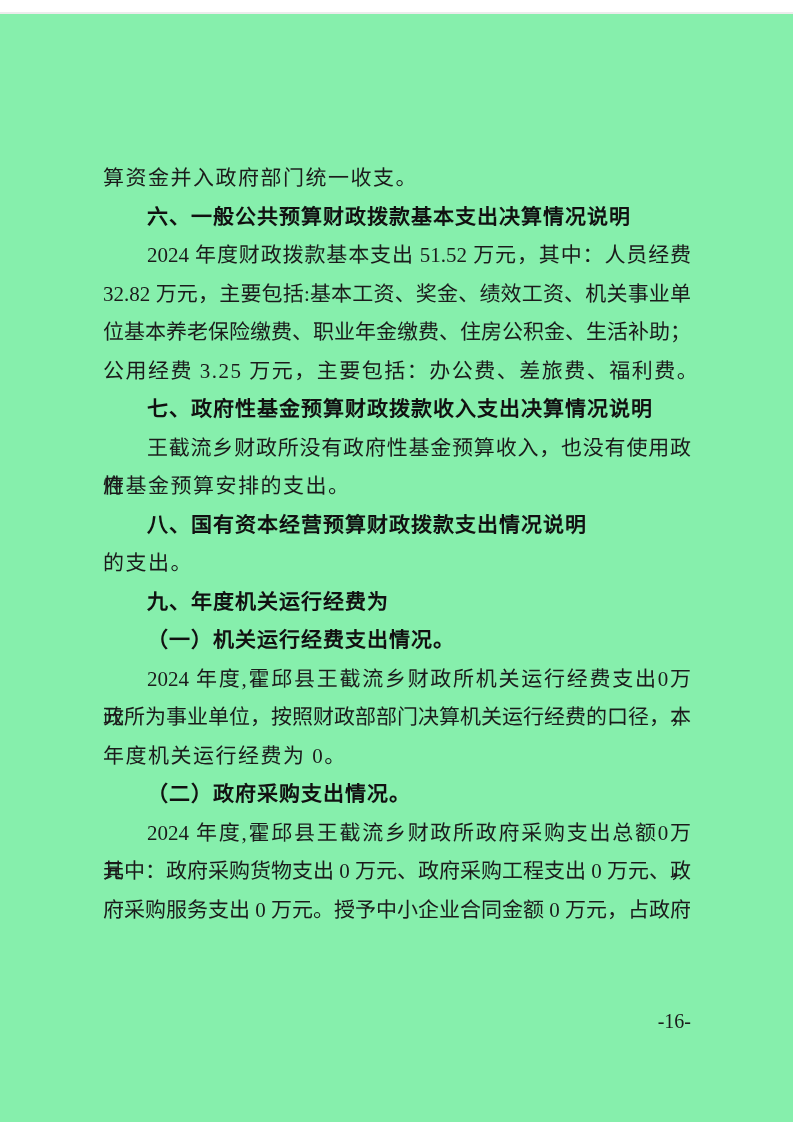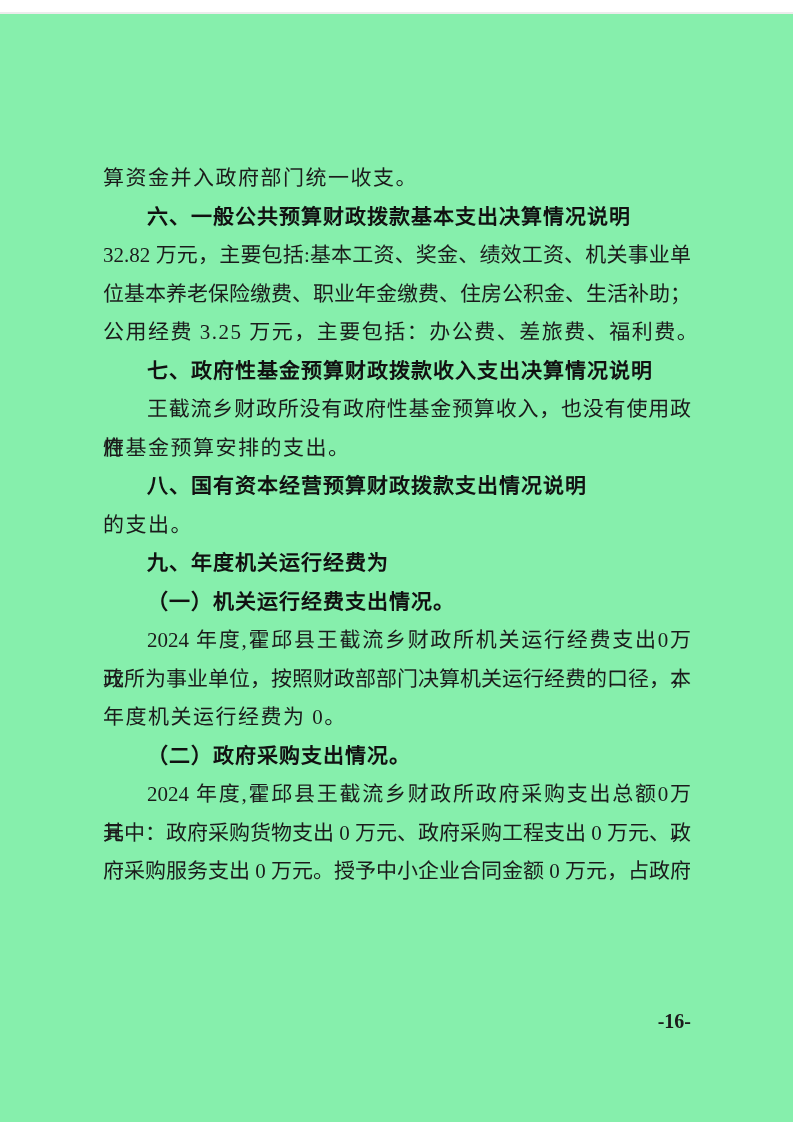--- a/index.html
+++ b/index.html
@@ -53,30 +53,30 @@
     text-indent: 44px;
   }
   .page-footer {
     position: absolute;
     top: 997px;
     right: 102px;
     font-family: "Liberation Serif", "DejaVu Serif", serif;
     font-size: 20px;
     line-height: 1;
     color: #1b1b1b;
-    font-weight: bold;
   }
 </style>
 </head>
 <body>
 
 <div class="page">
   <div class="content">
     <div class="line body">算资金并入政府部门统一收支。</div>
     <div class="line heading indent">六、一般公共预算财政拨款基本支出决算情况说明</div>
+    <div class="line body indent fill">2024 年度财政拨款基本支出 51.52 万元，其中：人员经费</div>
     <div class="line body fill">32.82 万元，主要包括:基本工资、奖金、绩效工资、机关事业单</div>
     <div class="line body fill">位基本养老保险缴费、职业年金缴费、住房公积金、生活补助；</div>
     <div class="line body">公用经费 3.25 万元，主要包括：办公费、差旅费、福利费。</div>
     <div class="line heading indent">七、政府性基金预算财政拨款收入支出决算情况说明</div>
     <div class="line body indent fill">王截流乡财政所没有政府性基金预算收入，也没有使用政府</div>
     <div class="line body">性基金预算安排的支出。</div>
     <div class="line heading indent">八、国有资本经营预算财政拨款支出情况说明</div>
     <div class="line body">的支出。</div>
     <div class="line heading indent">九、年度机关运行经费为</div>
     <div class="line heading indent">（一）机关运行经费支出情况。</div>

